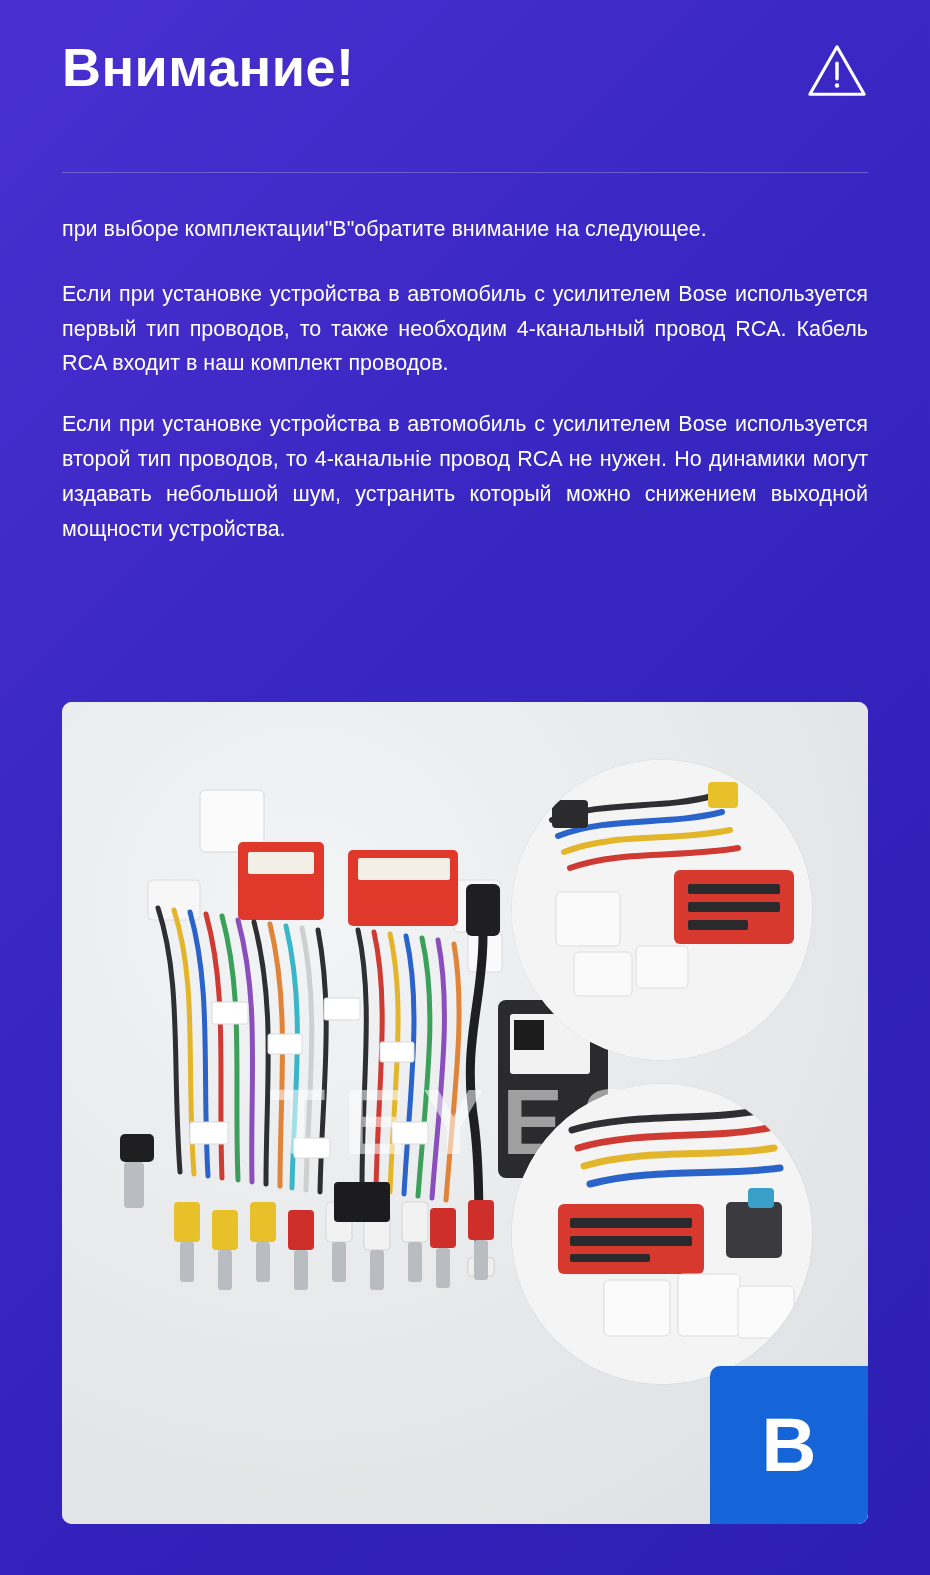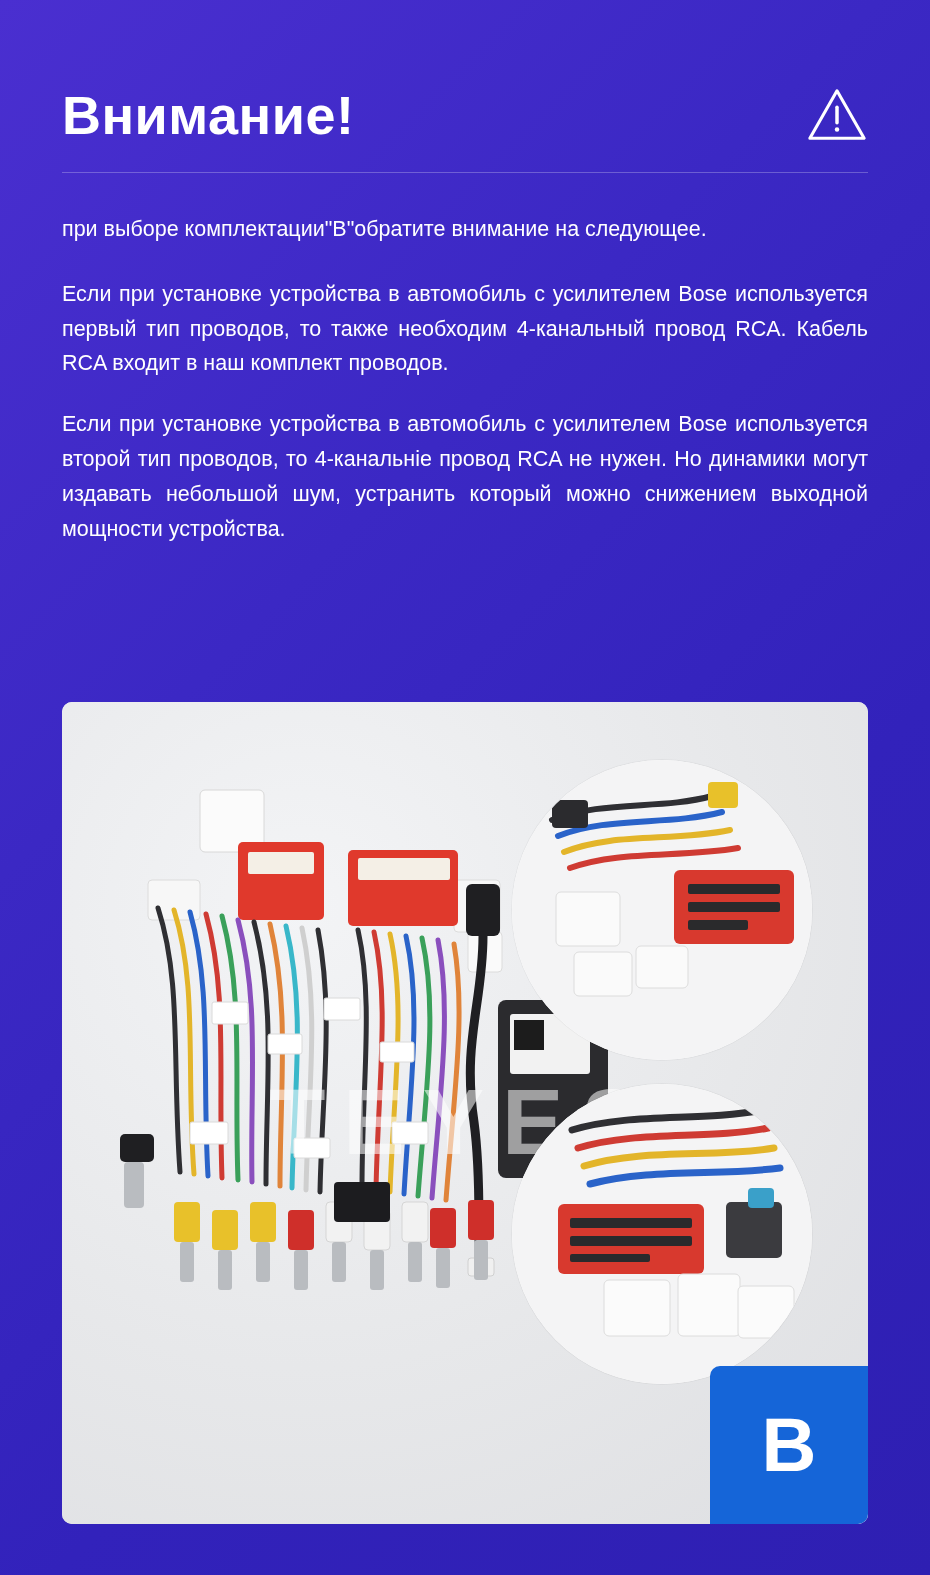--- a/index.html
+++ b/index.html
@@ -12,26 +12,26 @@
   #page {
     position: relative;
     width: 930px;
     height: 1575px;
     background: linear-gradient(135deg, #4a2fd0 0%, #3b28c4 35%, #3222bb 65%, #2e1fb2 100%);
     color: #ffffff;
   }
   
   .header {
     position: absolute;
-    top: 60px;
+    top: 40px;
     left: 62px;
     right: 62px;
     height: 110px;
     display: flex;
-    align-items: center;
+    align-items: flex-start;
     justify-content: space-between;
   }
   .header-title {
     font-size: 54px;
     font-weight: bold;
     letter-spacing: 0.5px;
     line-height: 1;
     color: #ffffff;
   }
   .warn-icon { width: 62px; height: 62px; display: block; }

